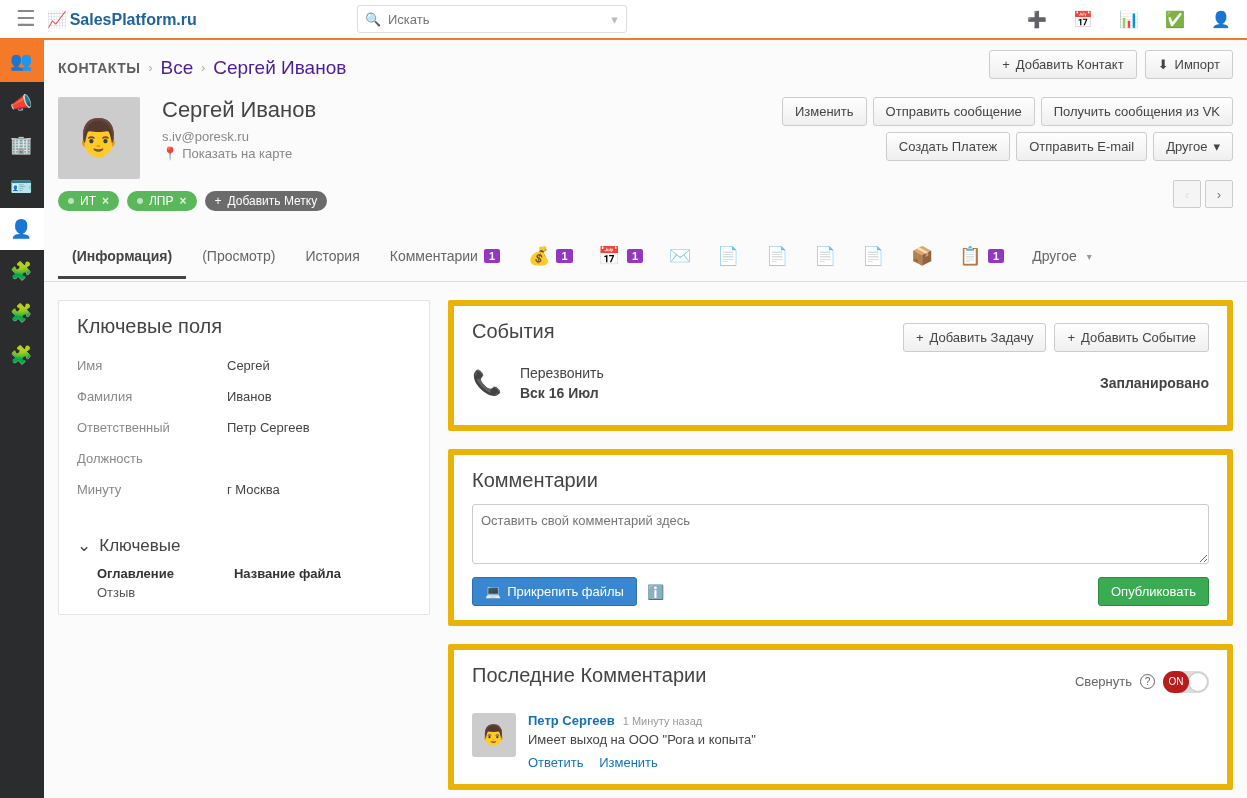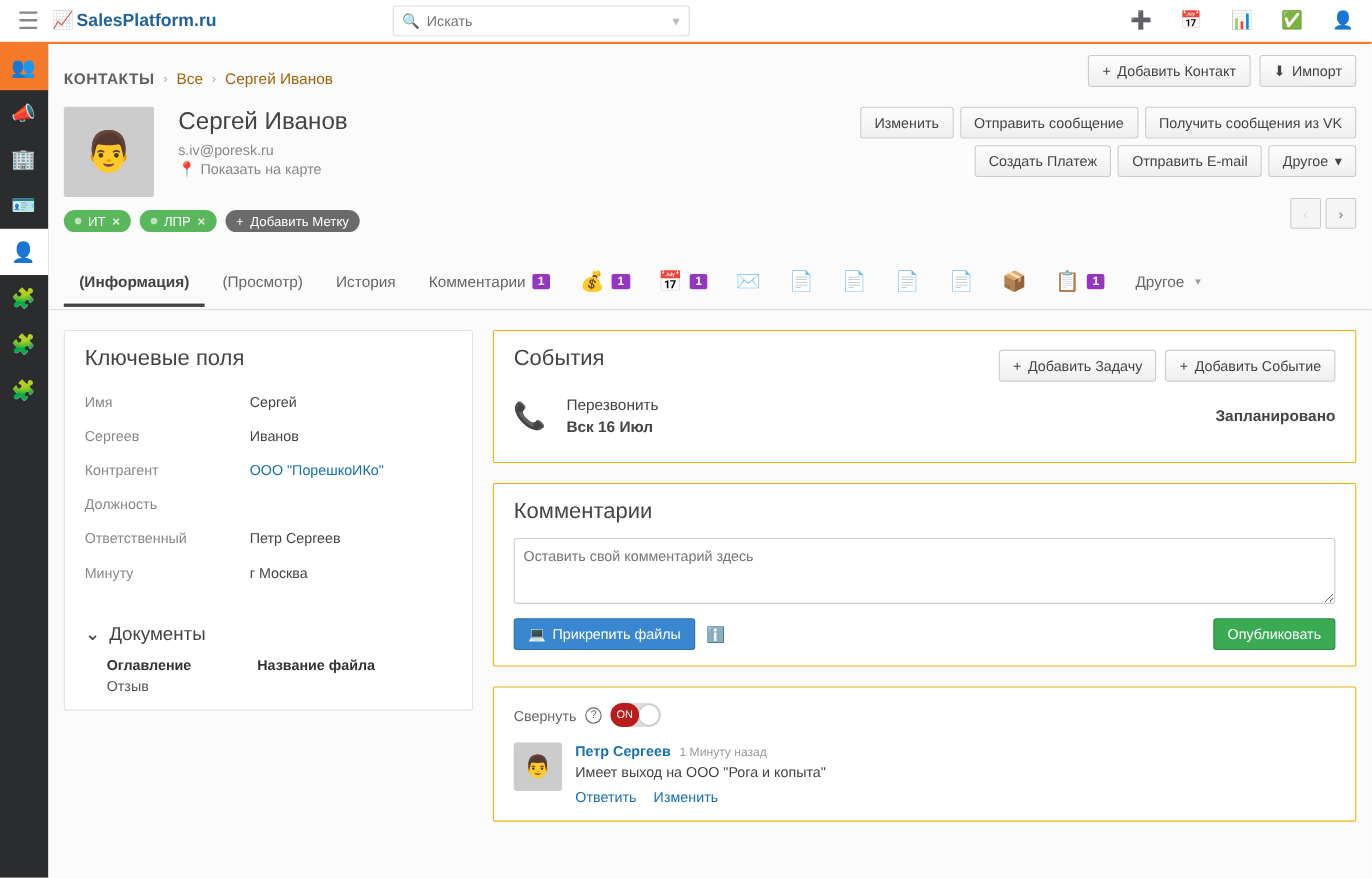--- a/index.html
+++ b/index.html
@@ -23,21 +23,21 @@
 .sidebar .item { height: 42px; display: flex; align-items: center; justify-content: center; color: #bbb; cursor: pointer; font-size: 18px; }
 .sidebar .item.active { background: #f47929; color: #fff; }
 .sidebar .item.sel { background: #fff; color: #333; }
 
 
 .main { flex: 1; background: #fbfbfb; overflow-y: auto; }
 .breadcrumb-row { display: flex; align-items: flex-end; padding: 10px 14px 18px 14px; }
 .breadcrumb { display: flex; align-items: center; gap: 8px; }
 .breadcrumb .module { font-weight: 700; color: #5f5f5f; letter-spacing: 0.5px; font-size: 14px; }
 .breadcrumb .chev { color: #aaa; font-size: 12px; }
-.breadcrumb .bc-link { color: #a16207; font-size: 14px; }
+.breadcrumb .bc-link { color: #4c1d95; font-size: 19px; }
 .breadcrumb-spacer { flex: 1; }
 .btn { display: inline-flex; align-items: center; gap: 6px; padding: 6px 12px; border: 1px solid #ccc; background: linear-gradient(#fefefe,#efefef); border-radius: 3px; cursor: pointer; color: #444; font-size: 13px; }
 .btn + .btn { margin-left: 8px; }
 
 .profile-row { display: flex; padding: 0 14px; gap: 22px; align-items: flex-start; }
 .avatar { width: 82px; height: 82px; background: #ccc; border-radius: 2px; display:flex; align-items:center; justify-content:center; font-size:36px; color:#777; }
 .profile-info h1 { font-size: 22px; font-weight: 400; color: #444; margin-bottom: 6px; }
 .profile-info .email { color: #888; font-size: 13px; margin-bottom: 2px; }
 .profile-info .map { color: #888; font-size: 13px; }
 .profile-info .map .pin { margin-right: 4px; }
@@ -58,21 +58,21 @@
 .tab { padding: 14px 14px; color: #666; cursor: pointer; font-size: 14px; position: relative; display: flex; align-items: center; gap: 6px; }
 .tab.active { font-weight: 700; color: #444; }
 .tab.active::after { content: ""; position: absolute; left: 0; right: 0; bottom: -1px; height: 3px; background: #444; }
 .badge { background: #9536c1; color: #fff; border-radius: 2px; font-size: 11px; padding: 1px 5px; font-weight: bold; }
 .tab.iconTab { font-size: 18px; color: #555; padding: 14px 12px; }
 .tab .caret { font-size: 10px; color: #999; margin-left: 4px; }
 
 .content { display: flex; gap: 18px; padding: 18px 14px; align-items: flex-start; }
 .col-left { width: 372px; border: 1px solid #e4e4e4; background: #fff; border-radius: 2px; padding: 14px 18px; }
 .col-right { flex: 1; display: flex; flex-direction: column; gap: 18px; }
-.panel { border: 1px solid #eab308; background: #fff; border-radius: 2px; padding: 14px 18px; }
+.panel { border: 6px solid #eab308; background: #fff; border-radius: 2px; padding: 14px 18px; }
 
 h2.section { font-size: 20px; font-weight: 400; color: #444; margin-bottom: 12px; }
 .kv { display: flex; padding: 8px 0; font-size: 13px; }
 .kv .k { width: 150px; color: #888; }
 .kv .v { color: #444; }
 .kv .v a { color: #1570b5; }
 
 .docs { margin-top: 30px; }
 .docs-hdr { display: flex; align-items: center; gap: 8px; font-size: 17px; color: #444; cursor: pointer; margin-bottom: 10px; }
 .docs-cols { display: flex; gap: 60px; font-size: 13px; padding-left: 20px;}
@@ -252,44 +252,40 @@
     </div>
 
     <div class="content">
       <div class="col-left">
         <h2 class="section">Ключевые поля</h2>
         <div class="kv">
             <div class="k">Имя</div>
             <div class="v">Сергей</div>
           </div>
         <div class="kv">
-            <div class="k">Сергеев</div>
+            <div class="k">Фамилия</div>
             <div class="v">Иванов</div>
           </div>
         <div class="kv">
-            <div class="k">Контрагент</div>
-            <div class="v"><a>ООО "ПорешкоИКо"</a></div>
+            <div class="k">Ответственный</div>
+            <div class="v">Петр Сергеев</div>
           </div>
         <div class="kv">
             <div class="k">Должность</div>
             <div class="v"></div>
-          </div>
-        <div class="kv">
-            <div class="k">Ответственный</div>
-            <div class="v">Петр Сергеев</div>
           </div>
         <div class="kv">
             <div class="k">Минуту</div>
             <div class="v">г Москва</div>
           </div>
 
         <div class="docs">
           <div class="docs-hdr">
               <span>⌄</span>
-              <span>Документы</span>
+              <span>Ключевые</span>
             </div>
           <div class="docs-cols">
             <div class="col1"><b>Оглавление</b><div class="doc-row">Отзыв</div></div>
             <div class="col2"><b>Название файла</b></div>
           </div>
         </div>
       </div>
 
       <div class="col-right">
 
@@ -324,20 +320,21 @@
                 <span>Прикрепить файлы</span>
               </button>
             <span class="info-icon">ℹ️</span>
             <div style="flex:1"></div>
             <button class="btn-green">Опубликовать</button>
           </div>
         </div>
 
         <div class="panel">
           <div class="recent-hdr">
+            <h2 class="section">Последние Комментарии</h2>
             <div class="toggle-wrap">
               <span>Свернуть</span>
               <span class="help-circle">?</span>
               <span class="toggle">
                 <span class="on">ON</span>
                 <span class="knob"></span>
               </span>
             </div>
           </div>
           <div class="comment">

